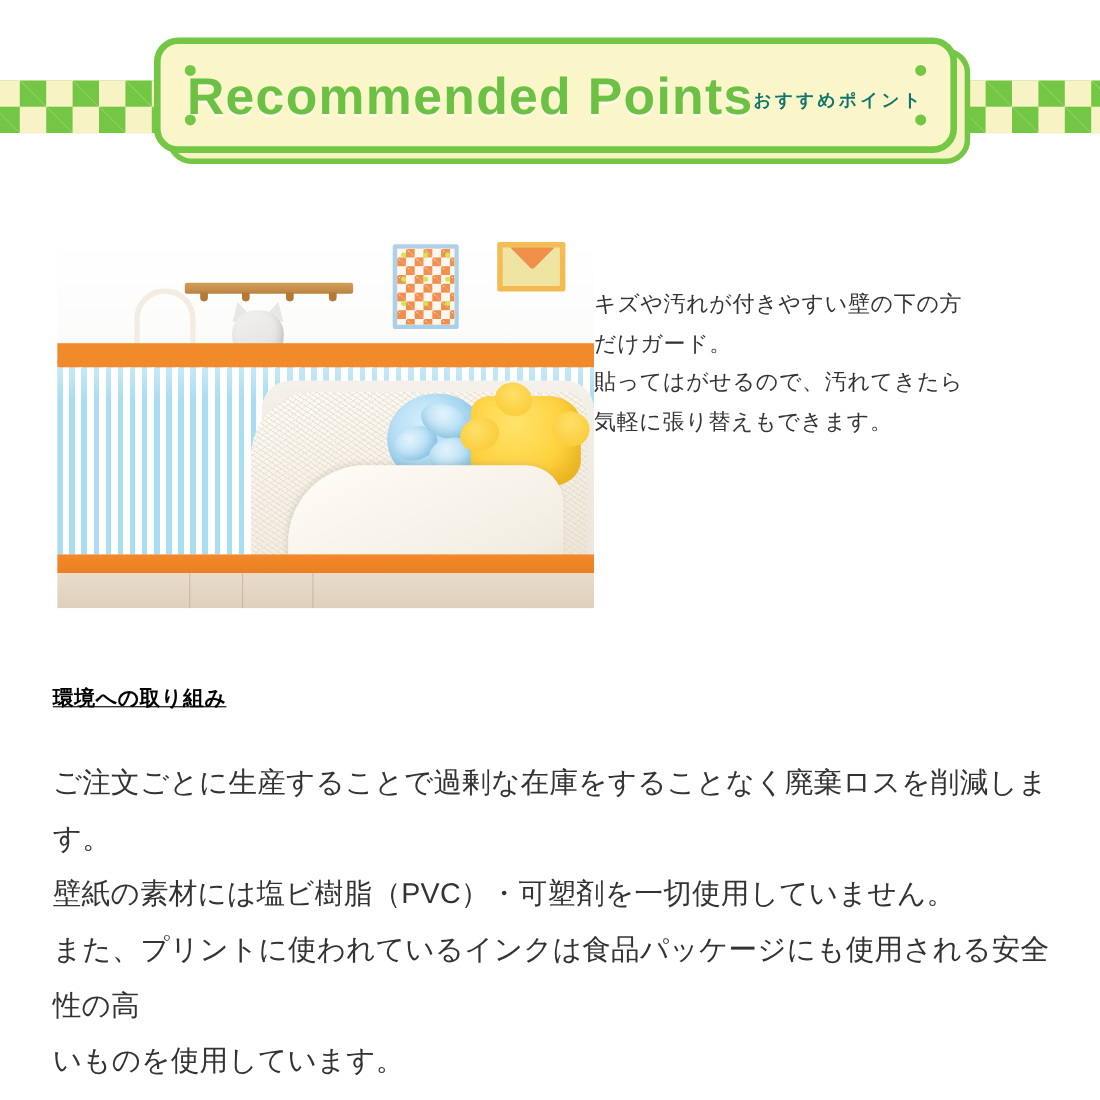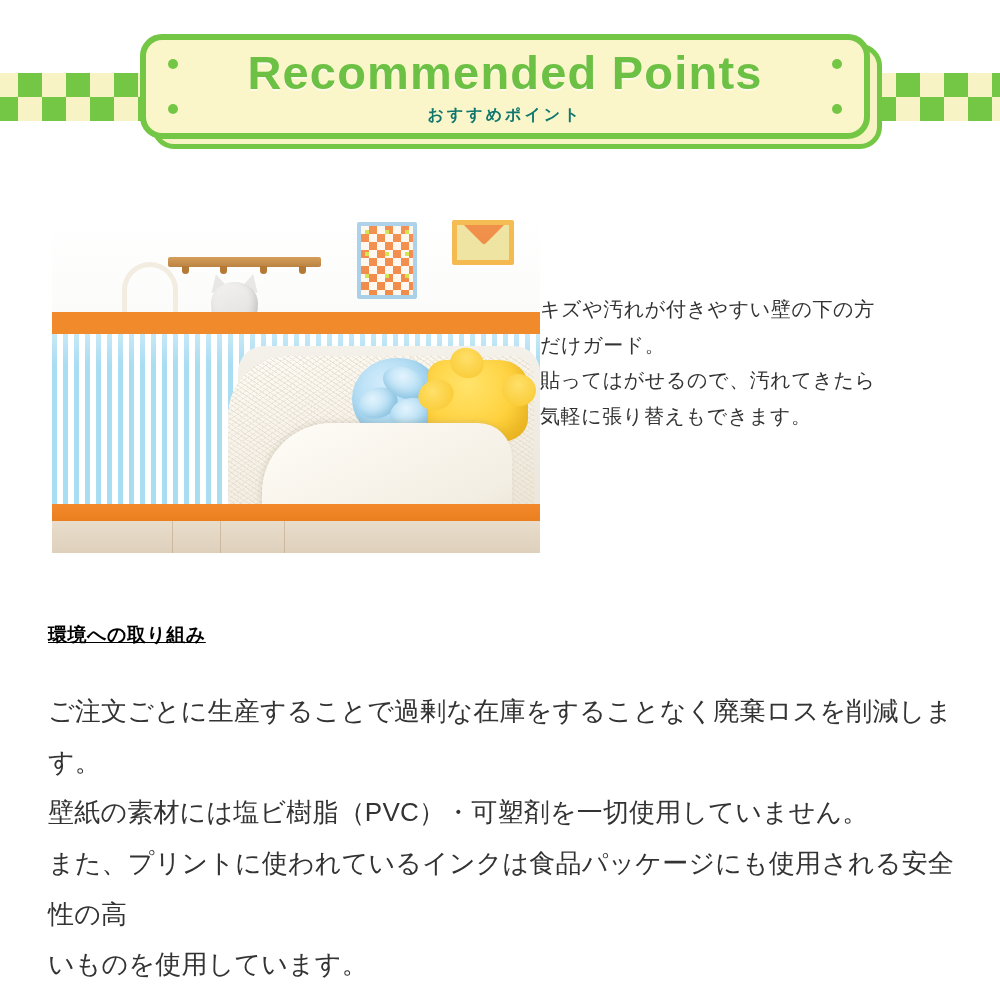--- a/index.html
+++ b/index.html
@@ -55,21 +55,21 @@
   .banner-card {
     position: absolute;
     left: 140px;
     top: 34px;
     width: 730px;
     height: 105px;
     background: #faf6c9;
     border: 6px solid #74c645;
     border-radius: 22px;
     display: flex;
-    flex-direction: column;
+    flex-direction: row;
     align-items: center;
     justify-content: center;
   }
 
   .banner-dot {
     position: absolute;
     width: 10px; height: 10px;
     border-radius: 50%;
     background: #74c645;
   }
@@ -369,21 +369,21 @@
   }
   .feature-heading {
     font-size: 26px;
     font-weight: bold;
     color: #2e2e2e;
     line-height: 1.52;
     letter-spacing: 0.5px;
     white-space: pre-line;
   }
   .feature-body {
-    margin-top: 48px;
+    margin-top: 16px;
     font-size: 20px;
     color: #333333;
     line-height: 1.78;
     letter-spacing: 0.6px;
     white-space: pre-line;
   }
 
   
   .eco-section {
     position: absolute;

